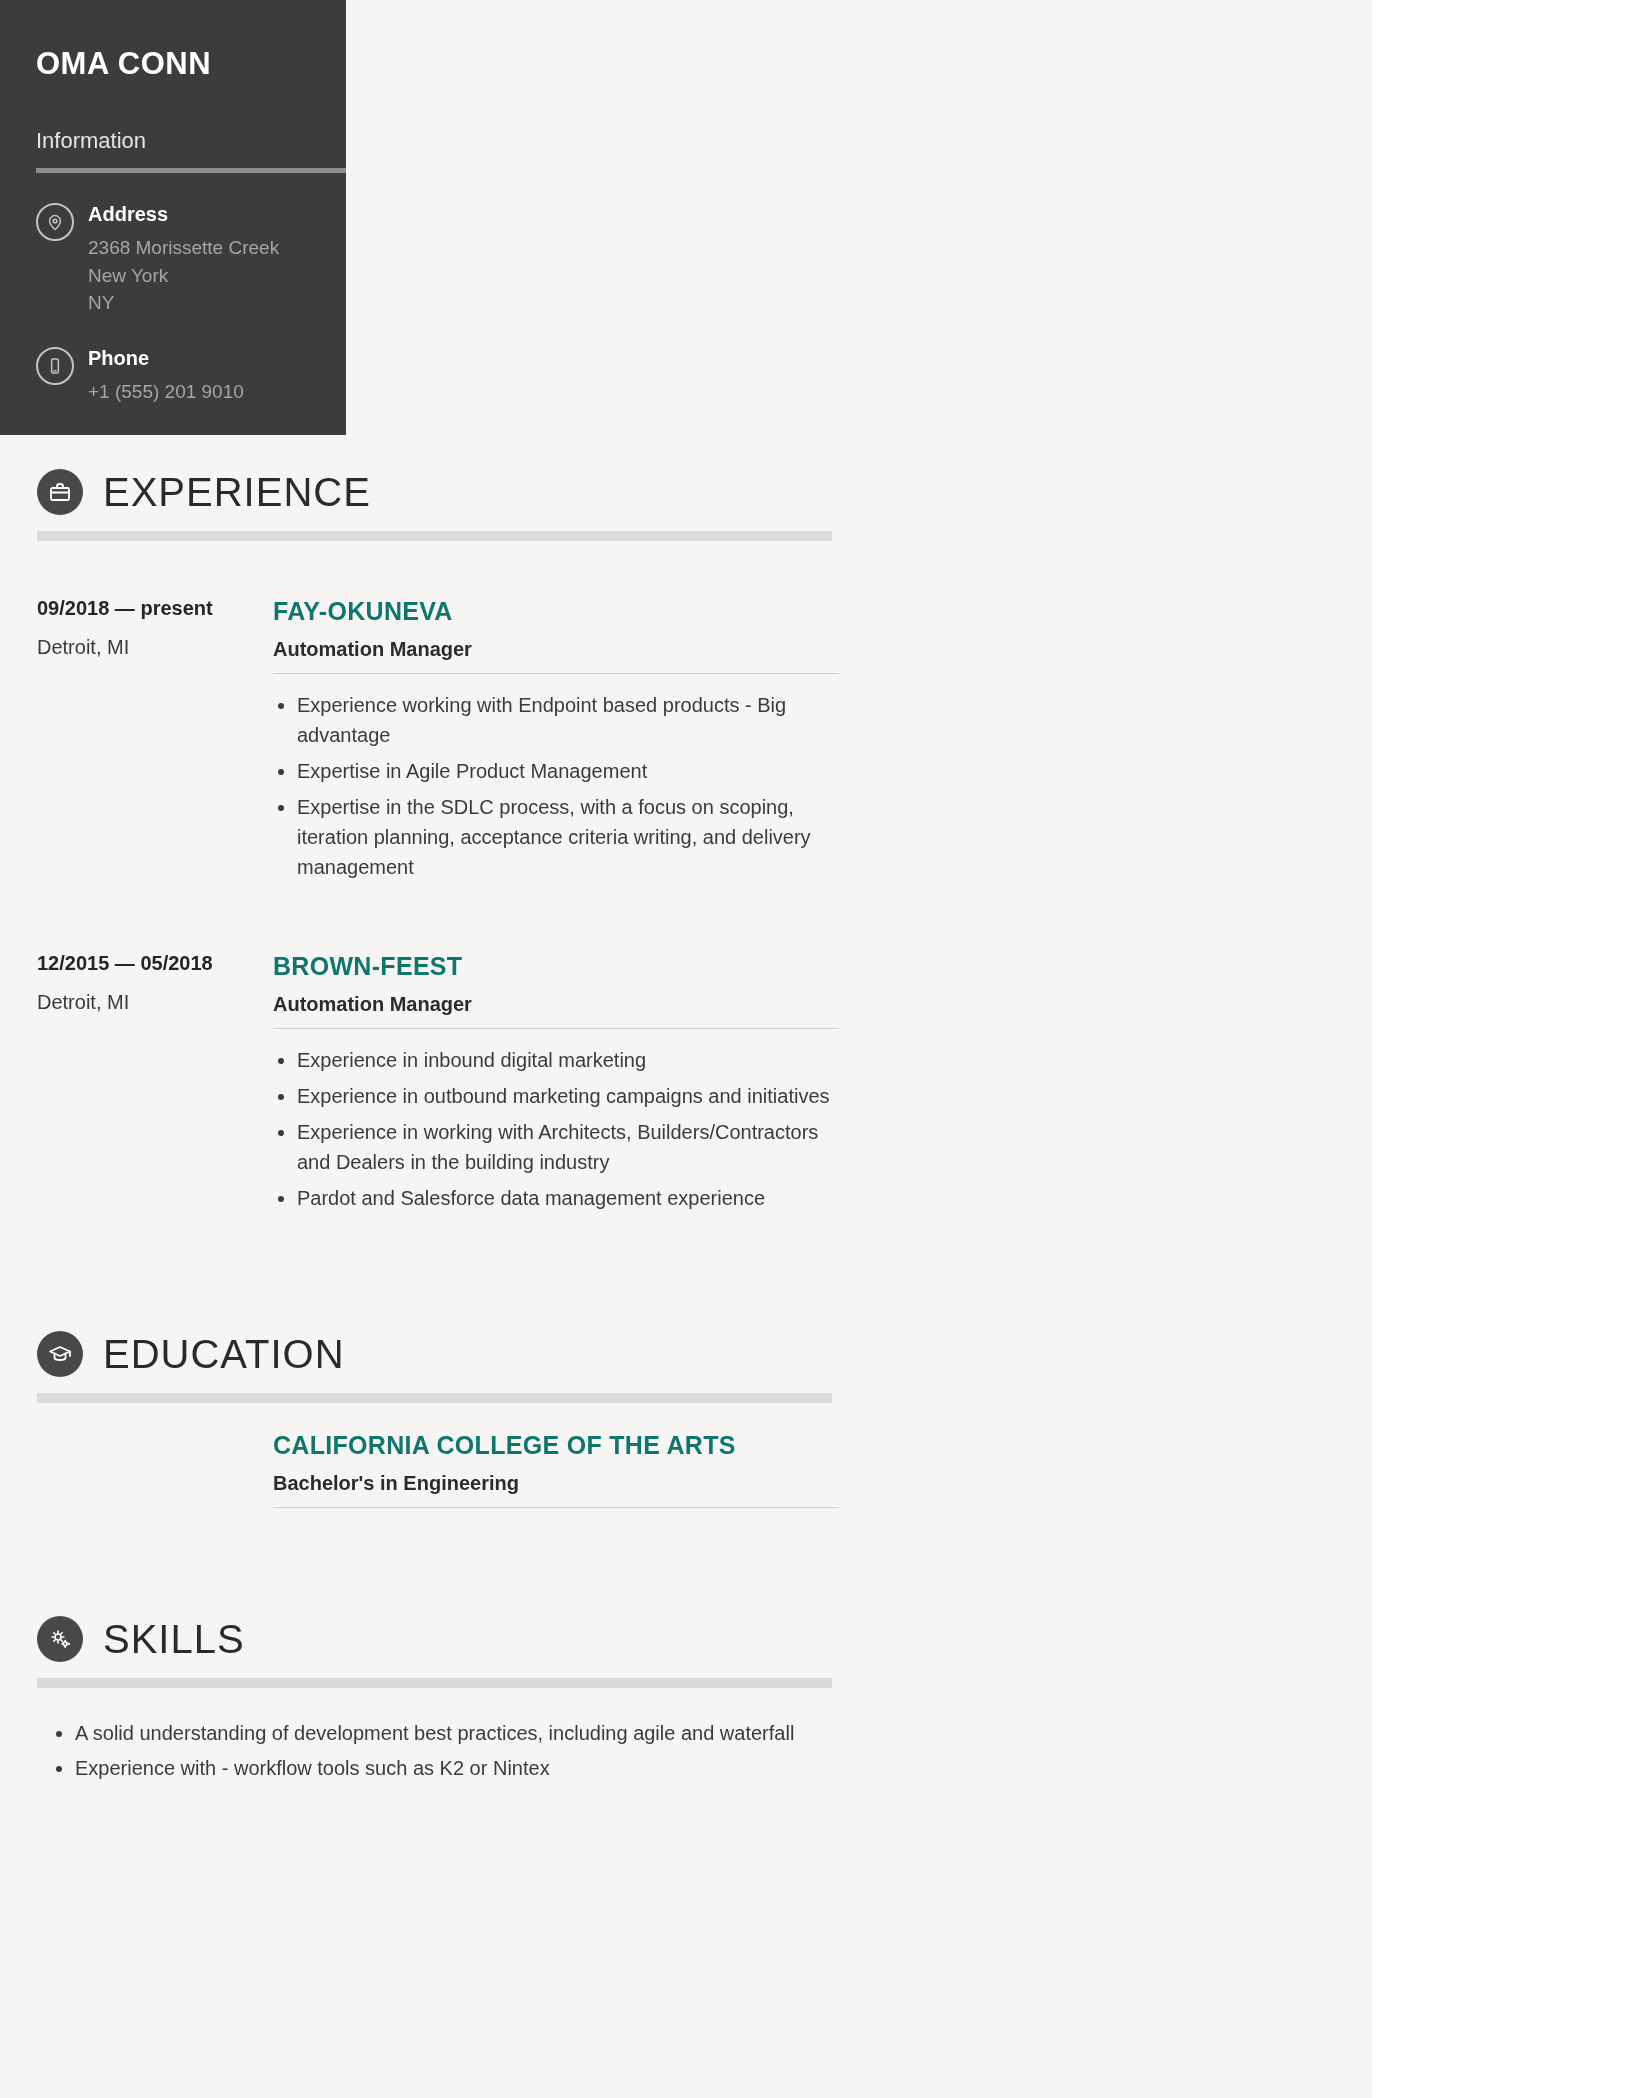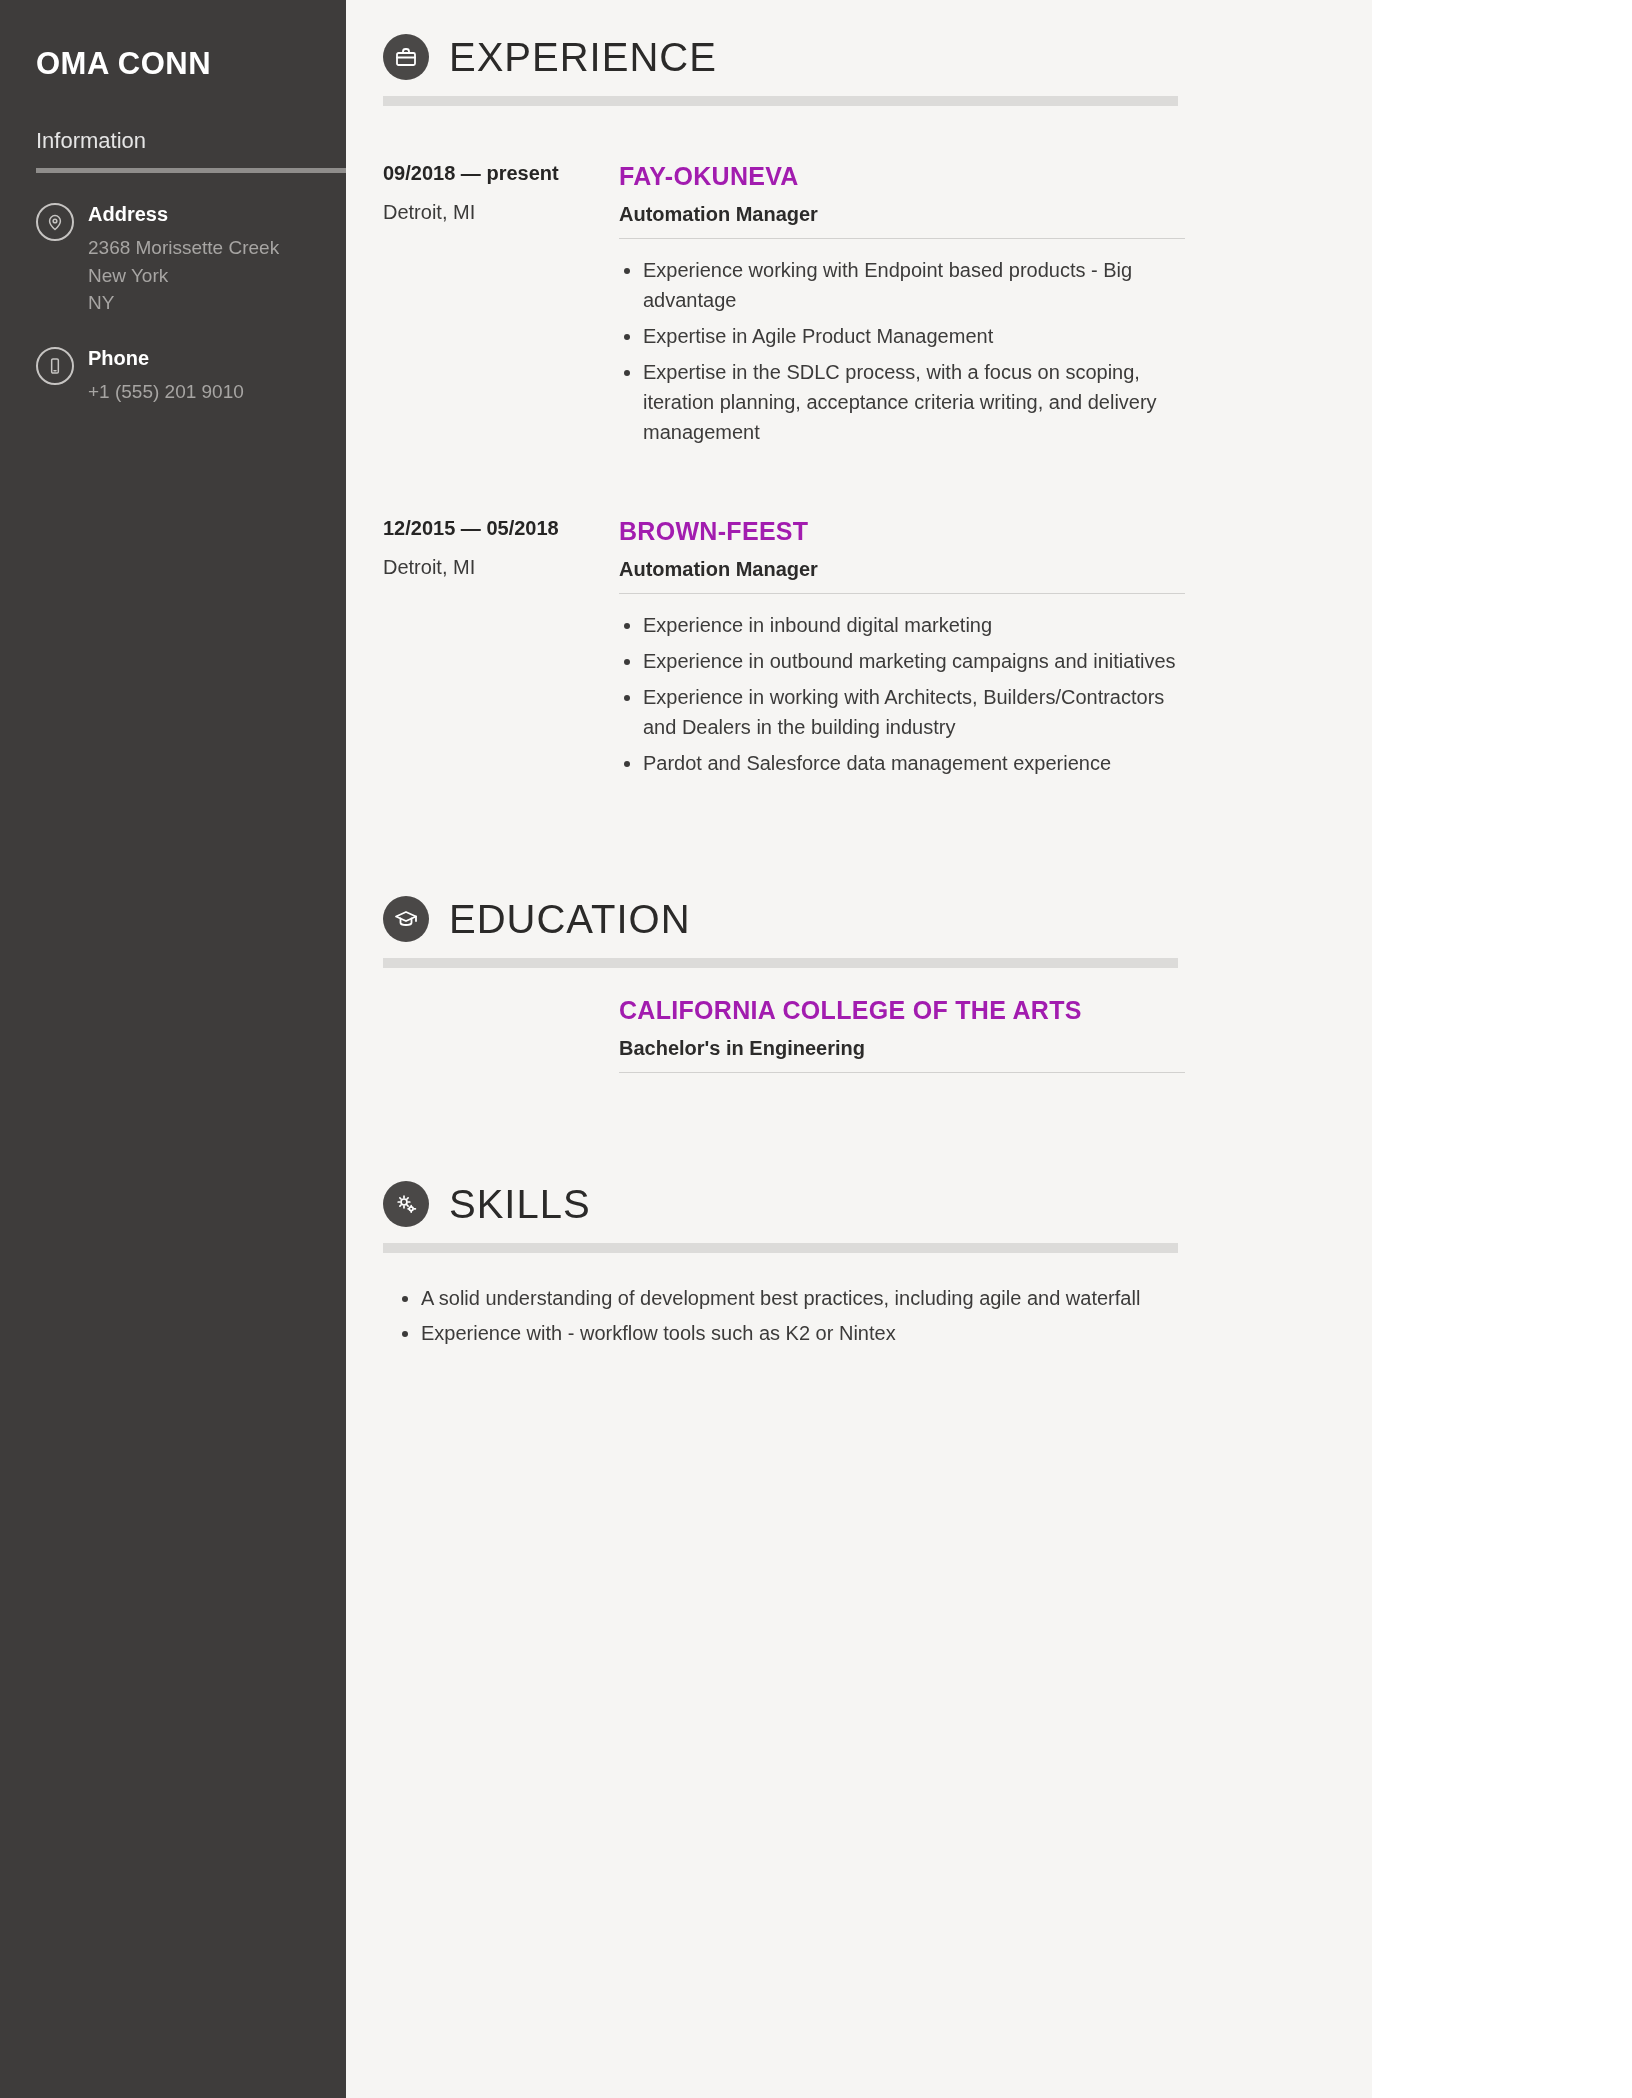--- a/index.html
+++ b/index.html
@@ -5,20 +5,21 @@
   * { margin: 0; padding: 0; box-sizing: border-box; }
   html, body { background: #ffffff; }
   body { font-family: "Liberation Sans", sans-serif; }
 
   .page {
     width: 1372px;
     height: 2098px;
     display: flex;
     background: #f6f5f3;
     overflow: hidden;
+    flex-direction: column;
   }
 
   
   .sidebar {
     width: 346px;
     flex-shrink: 0;
     background: #3e3c3b;
     color: #ffffff;
     padding: 46px 0 0 36px;
   }
@@ -121,21 +122,21 @@
   }
   .entry-location {
     margin-top: 16px;
     font-size: 20px;
     color: #3b3a39;
   }
   .entry-right { flex: 1; }
   .company {
     font-size: 25px;
     font-weight: 700;
-    color: #a21caf;
+    color: #0f766e;
     letter-spacing: 0.3px;
   }
   .role {
     margin-top: 12px;
     font-size: 20px;
     font-weight: 700;
     color: #2c2b2a;
     padding-bottom: 12px;
     border-bottom: 1px solid #d2d1cf;
   }

